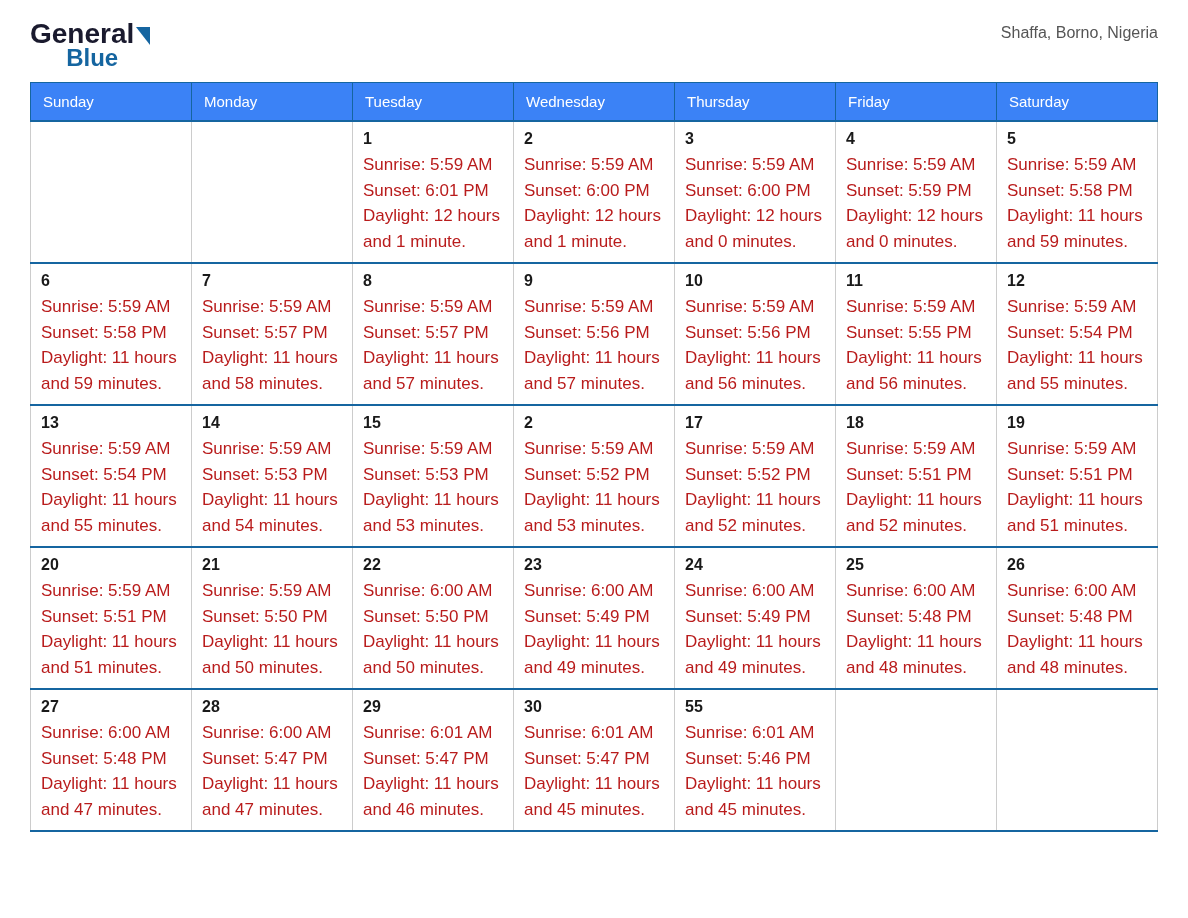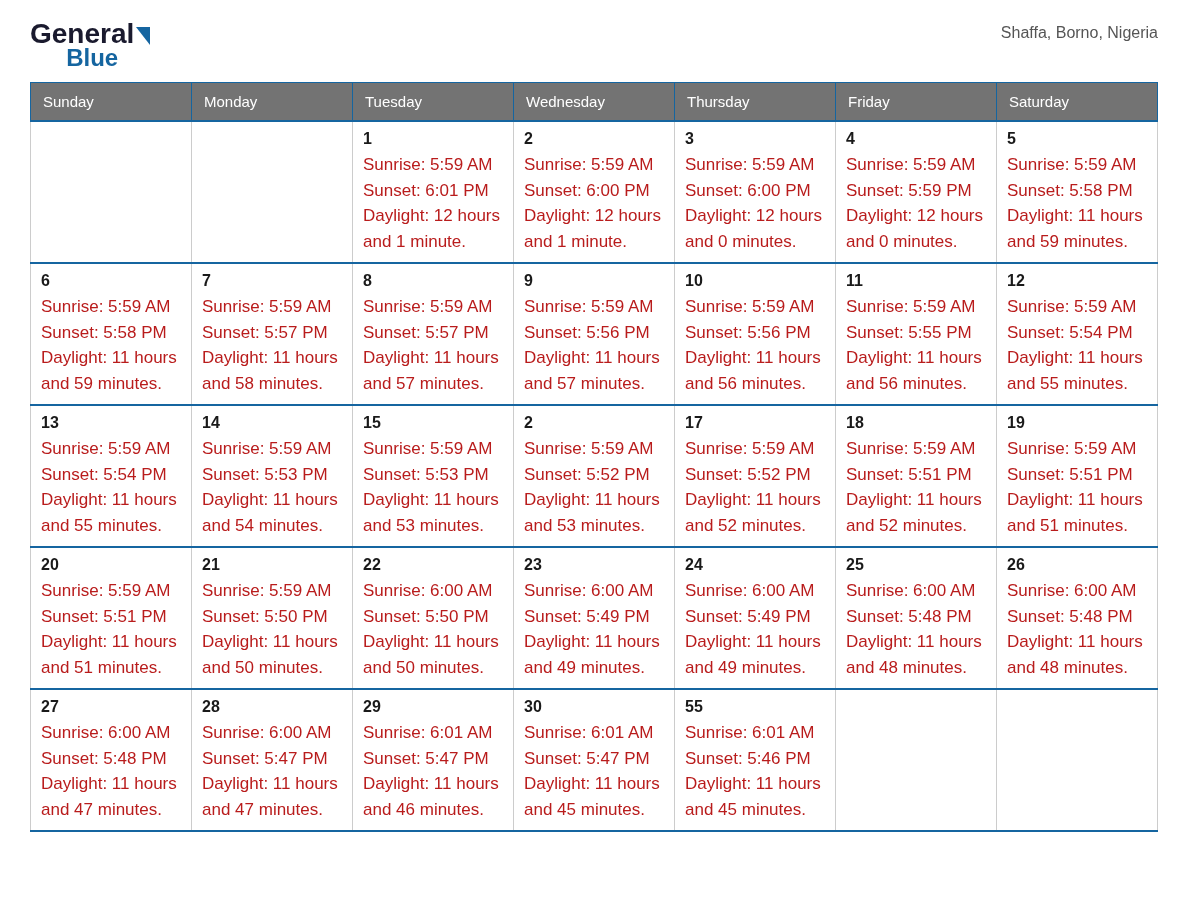--- a/index.html
+++ b/index.html
@@ -55,21 +55,21 @@
       font-size: 16px;
       color: #555;
       margin-top: 4px;
     }
     .calendar {
       width: 100%;
       border-collapse: collapse;
       margin-top: 10px;
     }
     .calendar th {
-      background-color: #737373;
+      background-color: #3b82f6;
       color: #fff;
       padding: 10px 12px;
       text-align: left;
       font-size: 15px;
       font-weight: normal;
       border: 1px solid #1565a0;
     }
     .calendar td {
       border: 1px solid #ccc;
       vertical-align: top;

